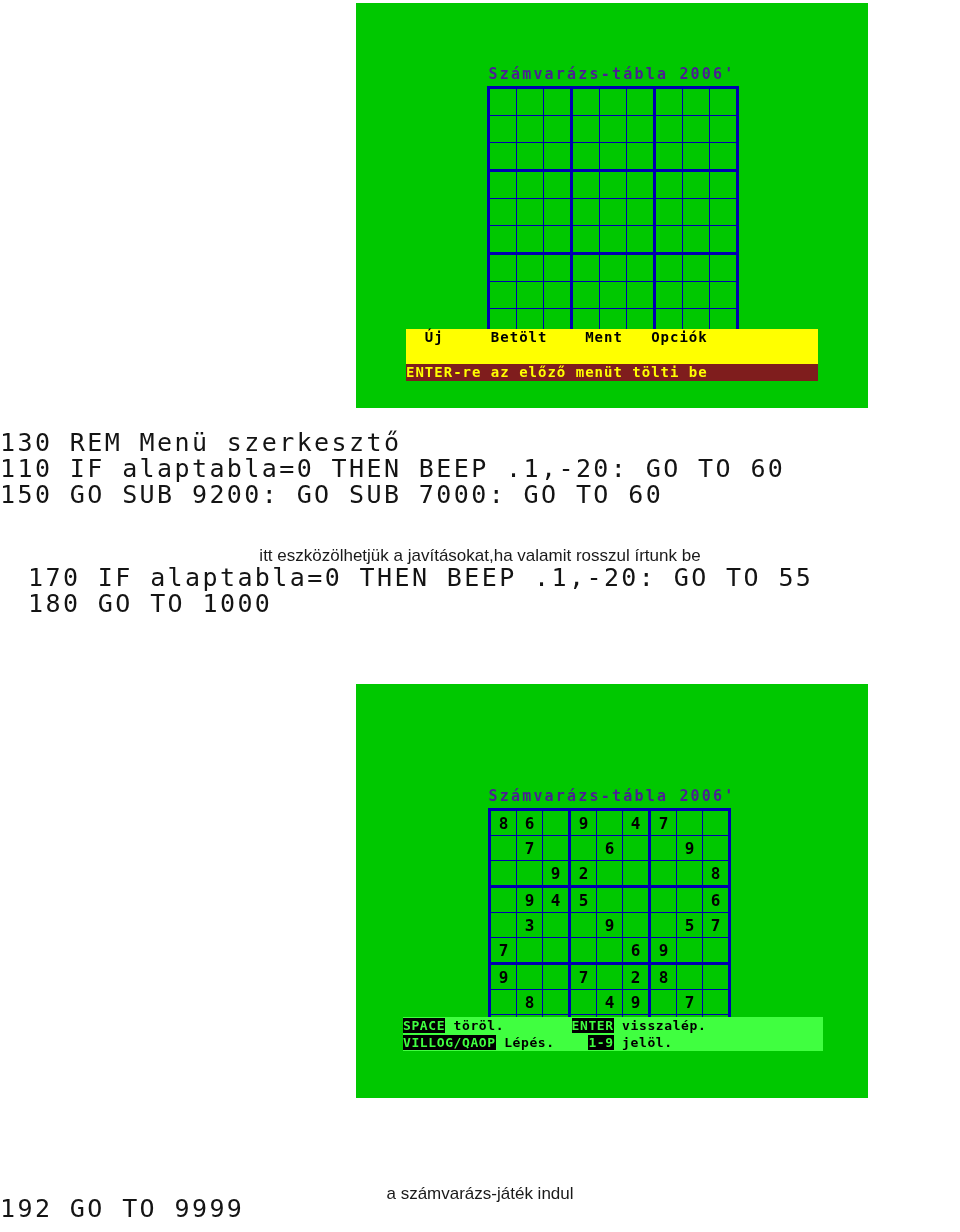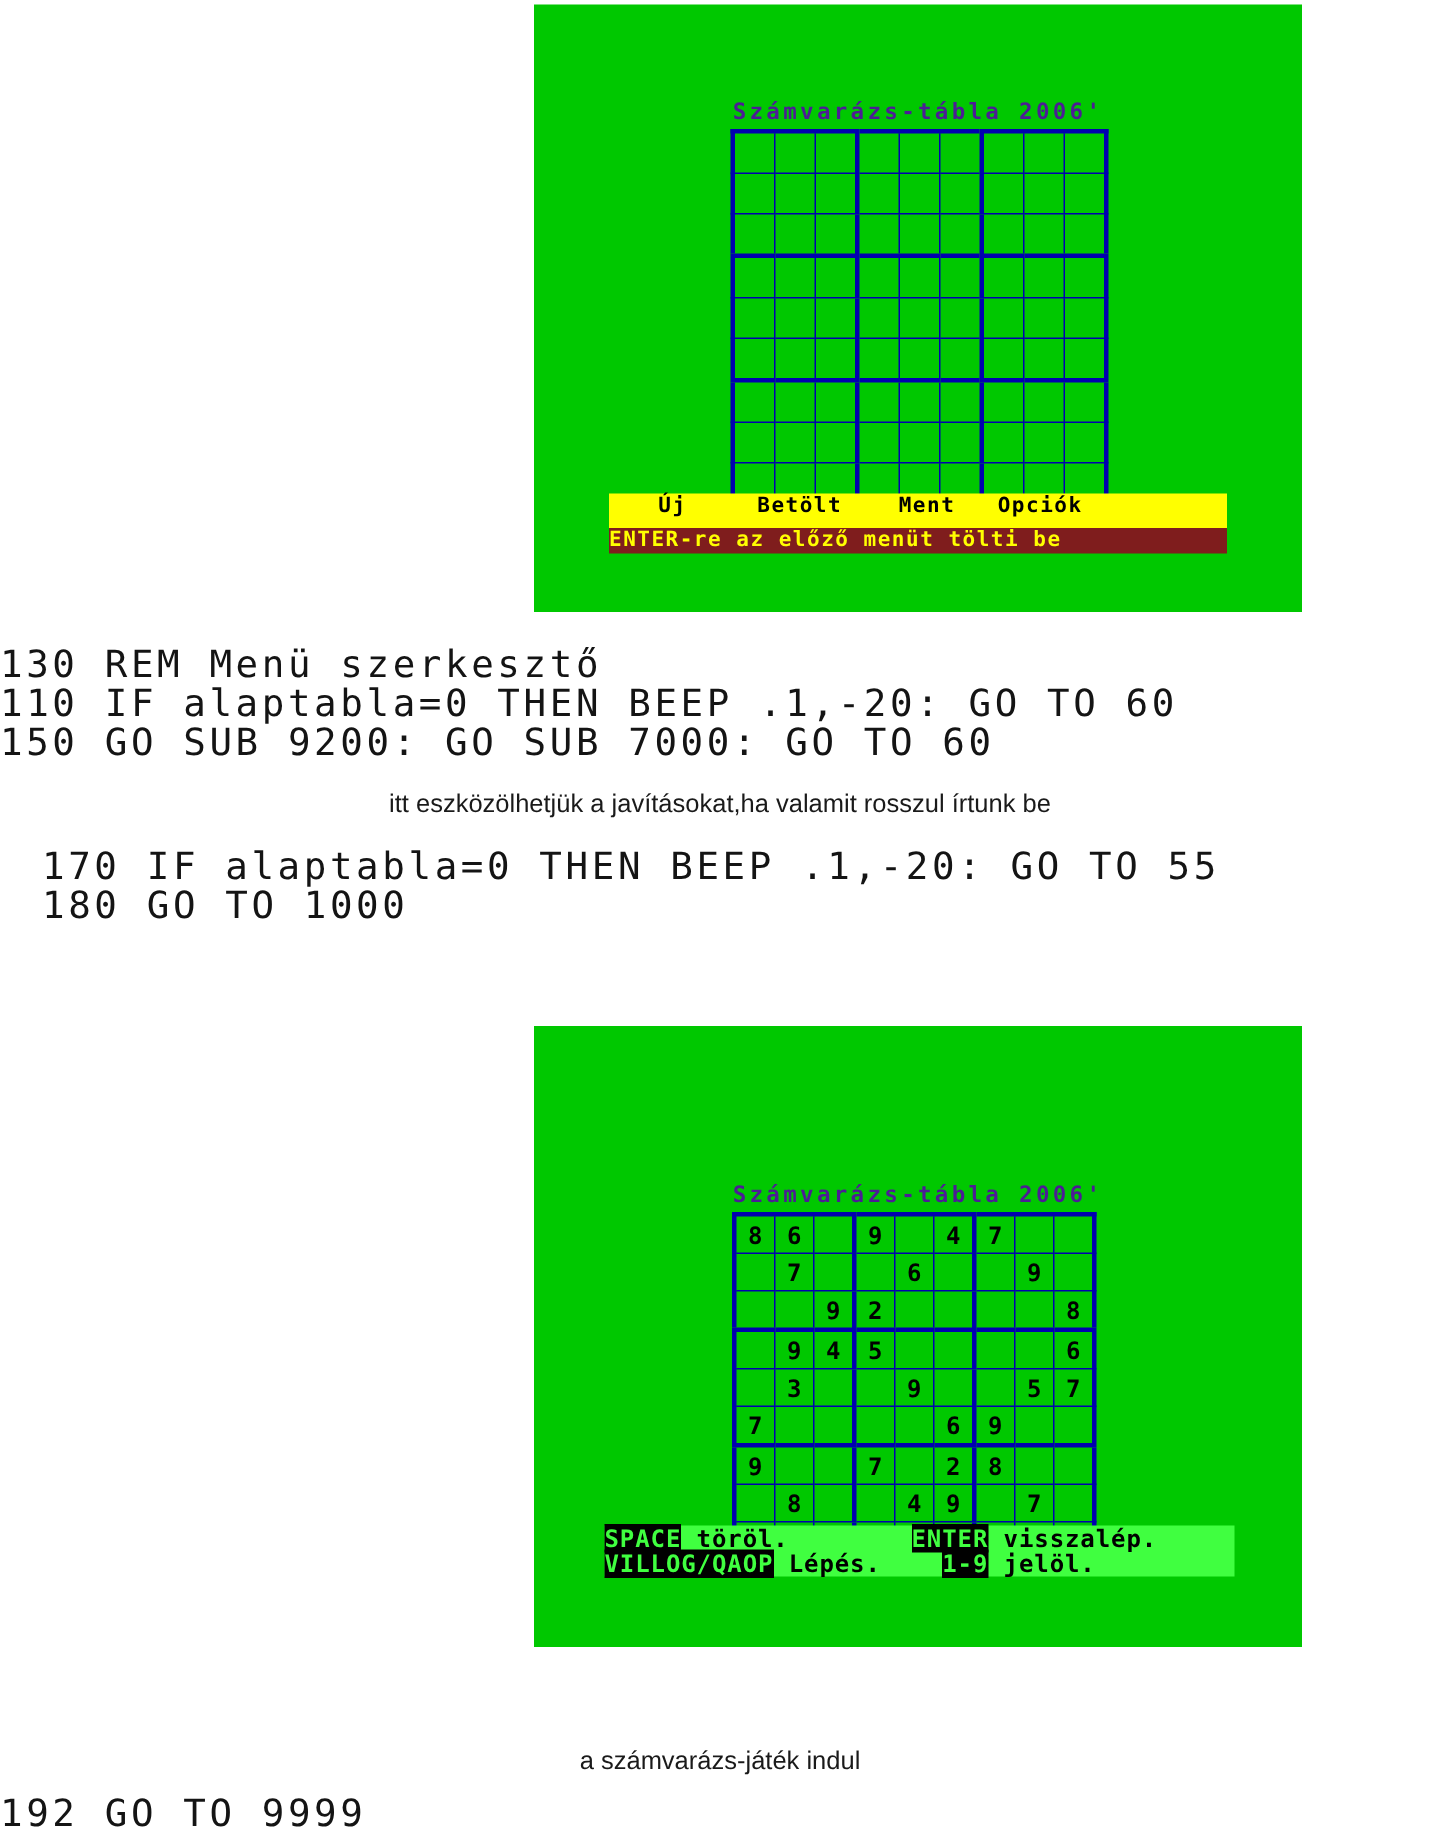--- a/index.html
+++ b/index.html
@@ -93,43 +93,42 @@
     top: 326px;
     width: 412px;
     font-family: "DejaVu Sans Mono", monospace;
     font-size: 14px;
     font-weight: bold;
     letter-spacing: 1px;
   }
   #menu-row-items {
     background: #ffff00;
     color: #000000;
-    height: 23px;
+    height: 35px;
     line-height: 17px;
     white-space: pre;
-    padding-left: 14px;
     box-sizing: border-box;
   }
   #menu-row-hint {
     background: #7f1d1d;
     color: #ffff00;
     height: 17px;
     line-height: 17px;
     white-space: pre;
     box-sizing: border-box;
   }
 
   
   #status-bar {
     position: absolute;
     left: 47px;
     top: 333px;
     width: 420px;
     font-family: "DejaVu Sans Mono", monospace;
-    font-size: 16px;
+    font-size: 13px;
     font-weight: bold;
     letter-spacing: 0.6px;
   }
   .status-row {
     background: #40ff40;
     color: #000000;
     height: 17px;
     line-height: 17px;
     white-space: pre;
     box-sizing: border-box;
@@ -157,20 +156,21 @@
   
   .caption {
     position: absolute;
     left: 0;
     width: 960px;
     text-align: center;
     color: #1a1a1a;
     font-family: "Liberation Sans", sans-serif;
     font-size: 17px;
     white-space: nowrap;
+    margin-top: 20px;
   }
   #caption-1 { top: 526px; }
   #caption-2 { top: 1164px; }
 </style>
 </head>
 <body>
 
 <div class="zx-screen" id="screen-menu">
 
   <div class="zx-title" style="top:62px;">Számvarázs-tábla 2006'</div>

